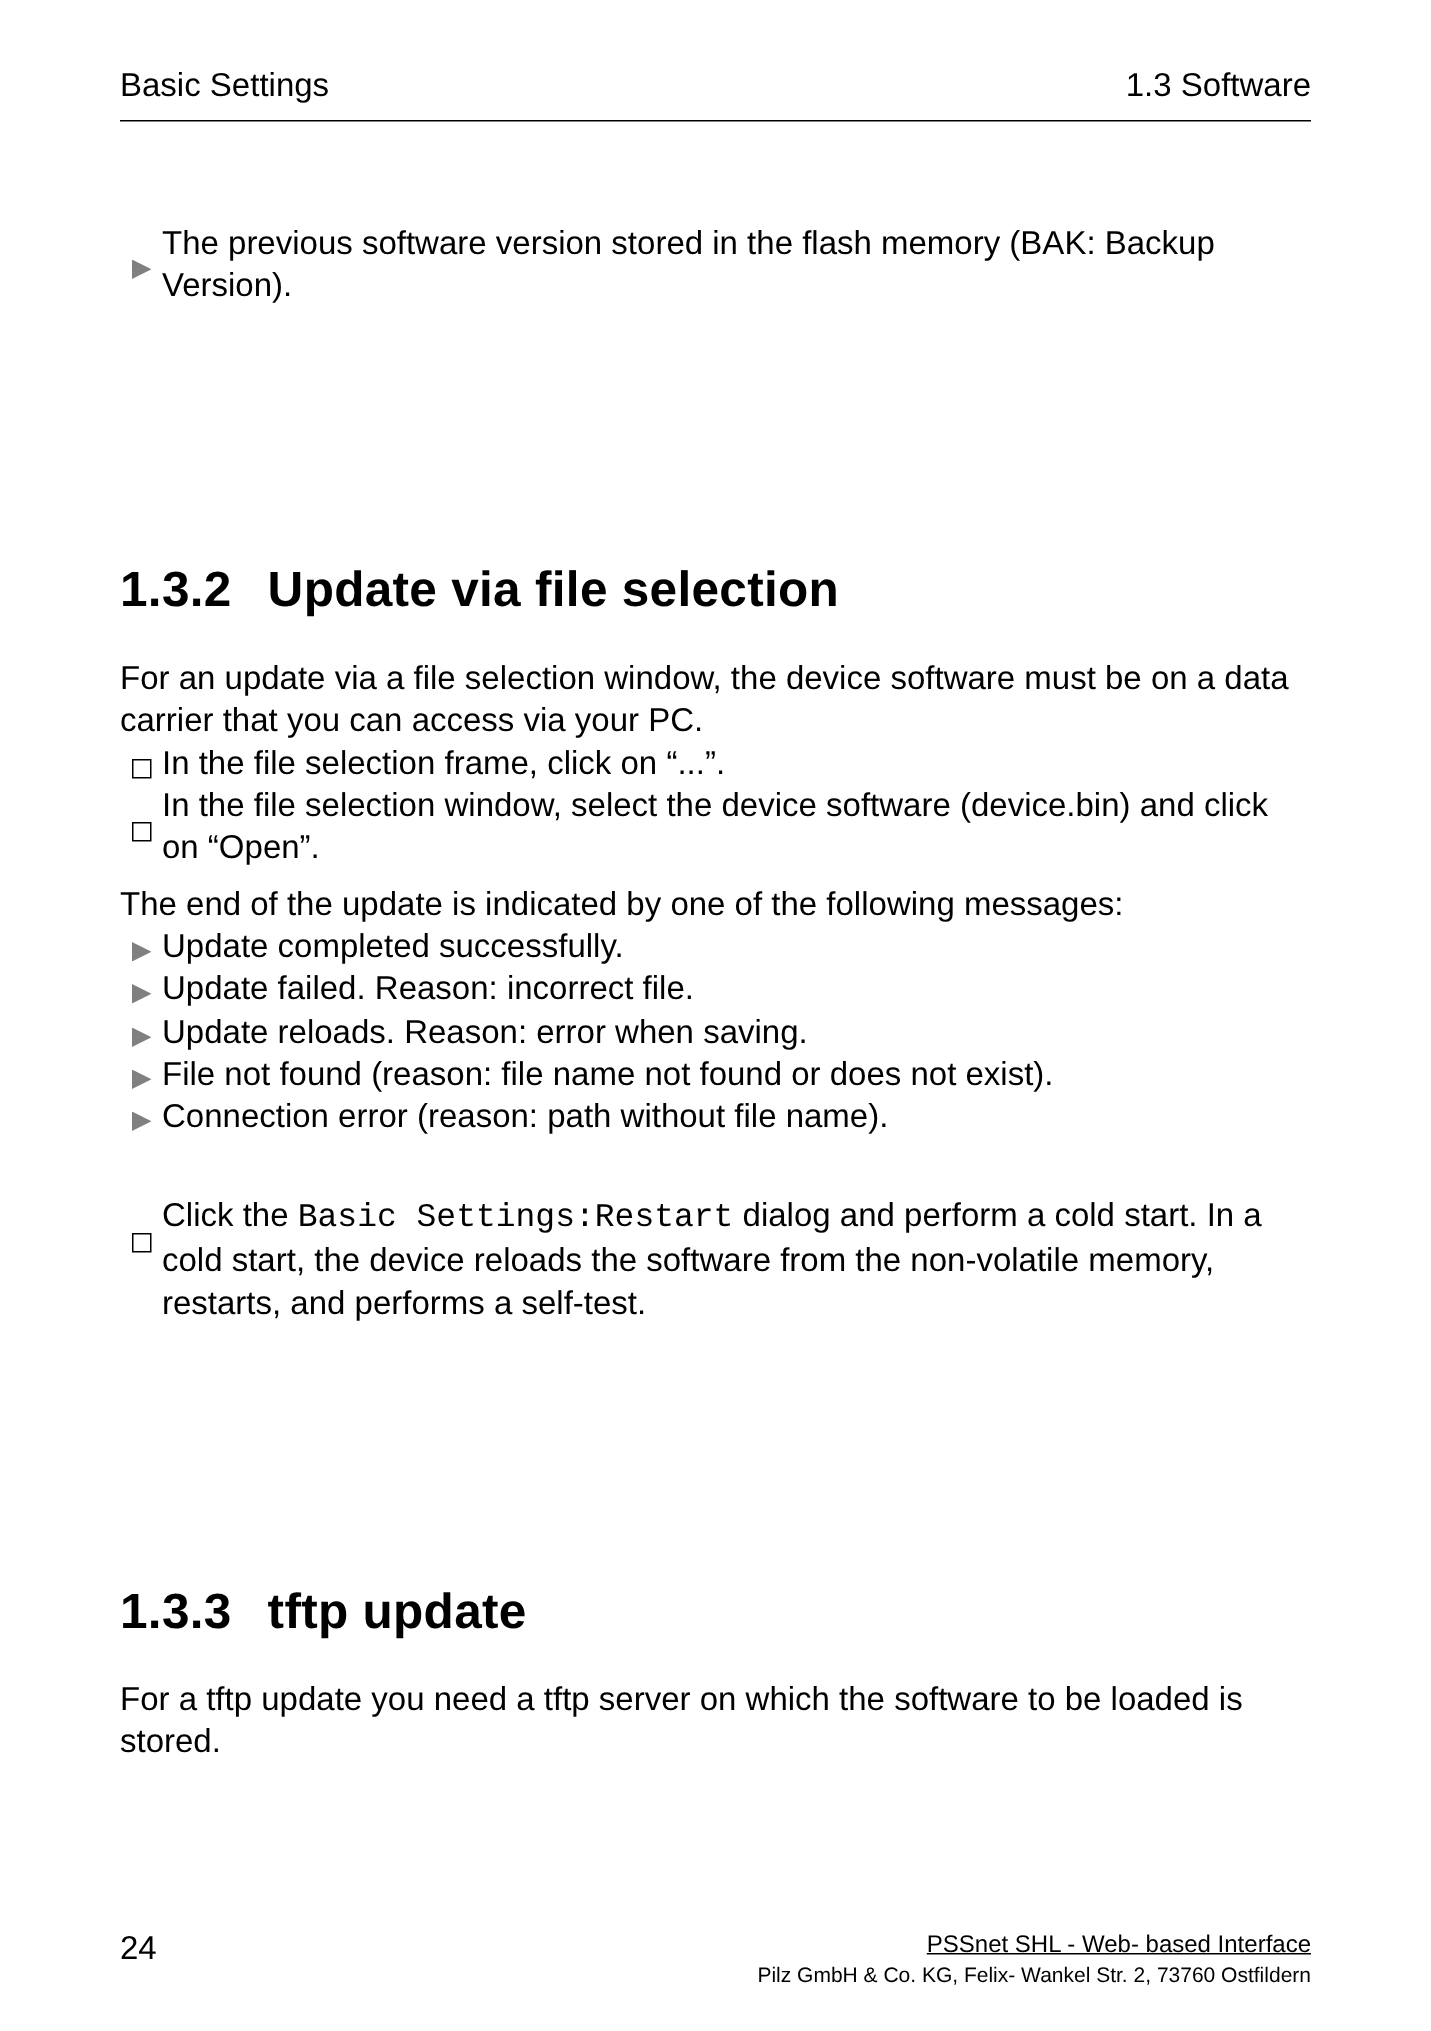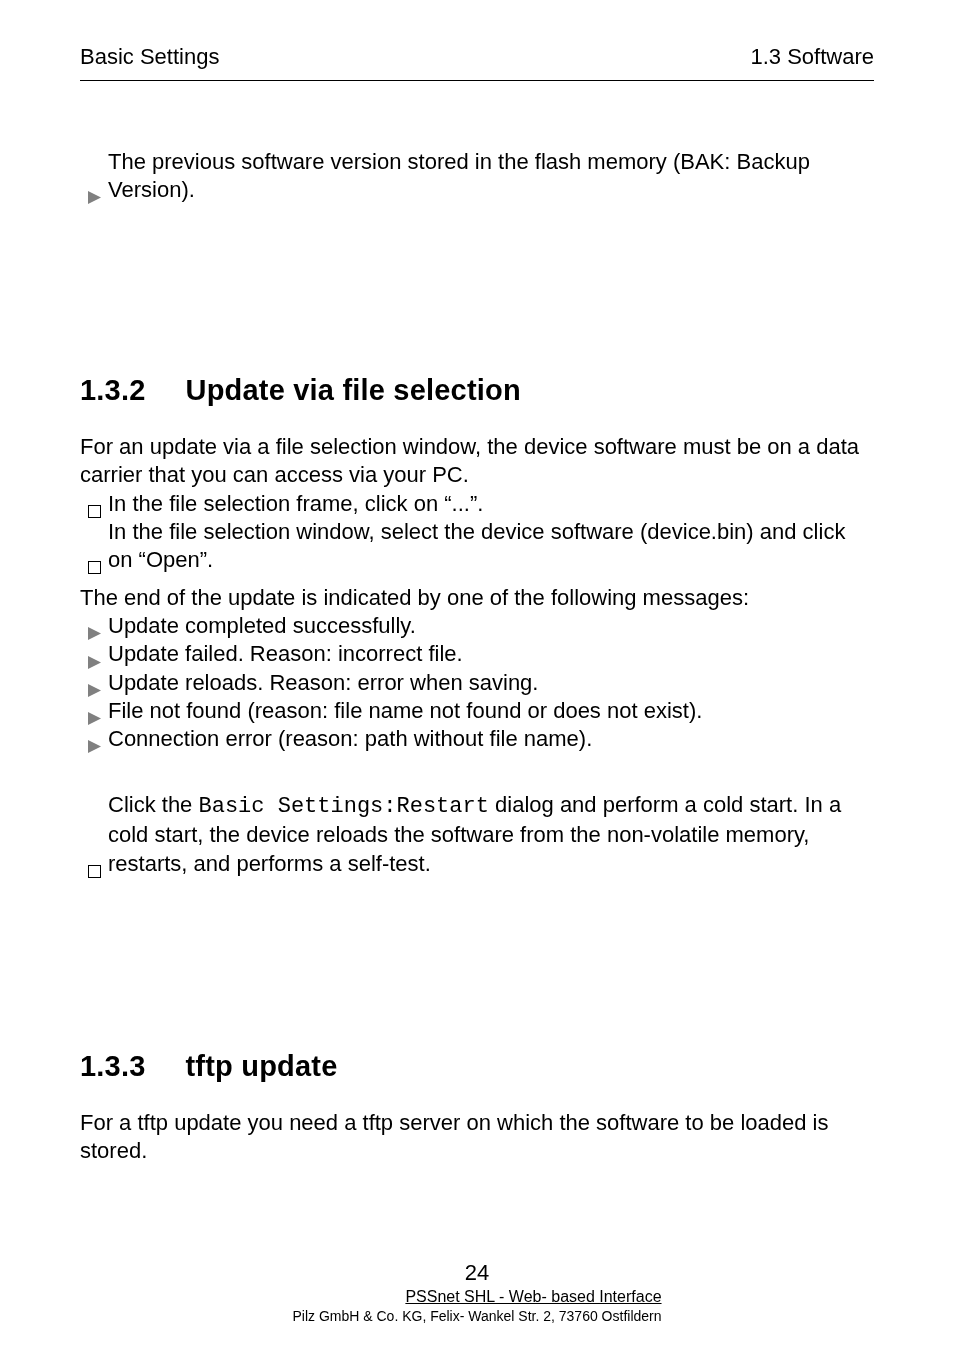--- a/index.html
+++ b/index.html
@@ -35,21 +35,21 @@
     border-top: 1.5px solid #000;
   }
   .content {
     position: absolute;
     top: 148px;
     left: 80px;
     right: 80px;
   }
   .bullet-row {
     display: flex;
-    align-items: flex-end;
+    align-items: center;
     margin-bottom: 0;
   }
   .bullet-icon-col {
     flex: 0 0 28px;
     display: flex;
     justify-content: center;
     padding-top: 7px;
   }
   .bullet-text {
     flex: 1;
@@ -62,40 +62,39 @@
   }
   .square {
     width: 13px;
     height: 13px;
     border: 1.5px solid #000;
     box-sizing: border-box;
   }
   .h2 {
     font-family: Arial, Helvetica, sans-serif;
     font-weight: 900;
-    font-size: 29px;
+    font-size: 33px;
     letter-spacing: 0.2px;
     display: flex;
-    gap: 40px;
+    gap: 24px;
   }
   .para {
     font-size: 22px;
     line-height: 1.28;
   }
   .mono {
     font-family: "Courier New", Courier, monospace;
   }
   .footer {
     position: absolute;
     bottom: 28px;
     left: 80px;
     right: 80px;
     display: flex;
-    align-items: center;
-    flex-direction: column;
+    align-items: flex-start;
   }
   .page-number {
     font-size: 22px;
   }
   .footer-text {
     flex: 1;
     text-align: right;
     font-size: 14px;
     line-height: 1.35;
   }

